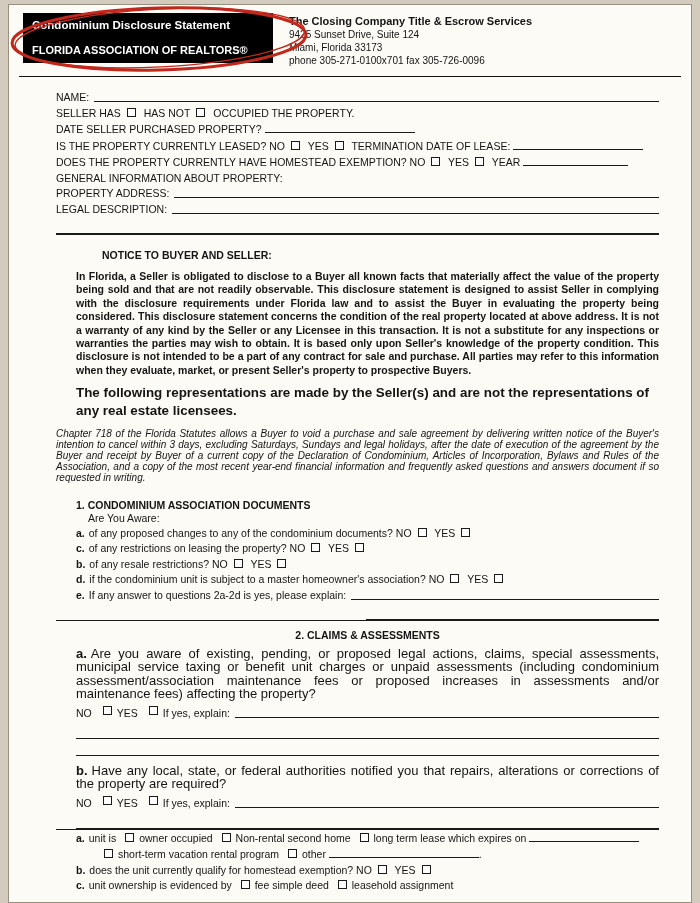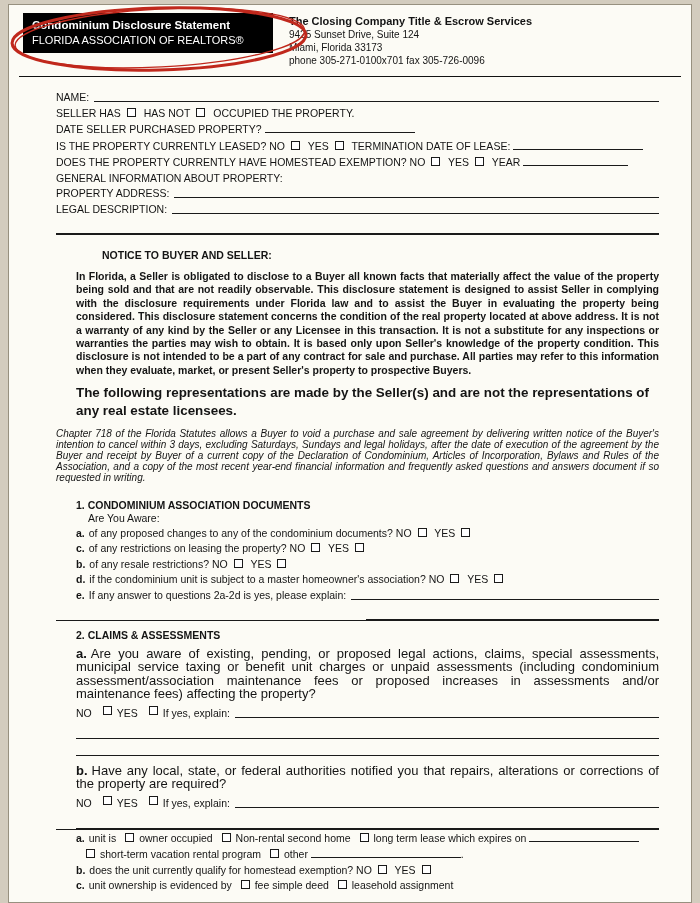--- a/index.html
+++ b/index.html
@@ -6,21 +6,21 @@
   html,body { width:700px; }
   body { background:#d3ccbe; font-family:"Liberation Sans", sans-serif; color:#141414; }
   .canvas { width:700px; min-height:903px; padding:4px 8px 18px 8px; }
   .page { background:#fcfbf5; border:1px solid #97907f; min-height:879px; padding:8px 10px 8px 10px; position:relative; }
 
   
   .hdr { display:flex; align-items:flex-start; margin-left:4px; }
   .title-wrap { position:relative; }
   .title-box { background:#000; color:#fff; padding:5px 9px 6px 9px; width:250px; }
   .title-1 { font-weight:bold; font-size:11.5px; line-height:14px; }
-  .title-2 { font-weight:normal; font-size:11px; line-height:14px; margin-top:1px; }
+  .title-2 { font-weight:bold; font-size:11px; line-height:14px; margin-top:11px; }
   .red-oval { position:absolute; left:-16px; top:-9px; pointer-events:none; }
   .company { margin-left:16px; padding-top:1px; }
   .company .c-name { font-weight:bold; font-size:11px; line-height:14px; }
   .company .c-line { font-size:10px; line-height:13px; }
 
   hr.sep { border:none; border-top:1px solid #1a1a1a; margin:0; }
   hr.thick { border-top:1.6px solid #111; margin-top:9px; }
 
   .body-ct { margin:0 22px 0 37px; }
 
@@ -161,21 +161,21 @@
         <div class="frow">
           <span class="ltr">e.</span>
           <span>If any answer to questions 2a-2d is yes, please explain:</span>
           <span class="line grow"></span>
         </div>
         <div class="fullline e-extra"></div>
       </div>
 
       <hr class="sep gap12">
 
-      <div class="q-h" style="margin-top:8px;">2. CLAIMS &amp; ASSESSMENTS</div>
+      <div class="q-h" style="margin-top:8px;text-align:center;">2. CLAIMS &amp; ASSESSMENTS</div>
       <div class="q-para">
         <span class="ltr">a.</span><span>Are you aware of existing, pending, or proposed legal actions, claims, special assessments, municipal service taxing or benefit unit charges or unpaid assessments (including condominium assessment/association maintenance fees or proposed increases in assessments and/or maintenance fees) affecting the property?</span>
       </div>
       <div class="frow indent gap6">
         <span>NO</span>
           <span class="cb"></span>
         <span>YES</span>
           <span class="cb"></span>
         <span>If yes, explain:</span>
         <span class="line grow"></span>
@@ -201,21 +201,21 @@
 
       <hr class="sep gap14">
 
       <div class="irow indent">
         <span class="ltr">a.</span><span>unit is</span>
         <span class="cb"></span><span>owner occupied</span>
         <span class="cb"></span><span>Non-rental second home</span>
         <span class="cb"></span><span>long term lease which expires on</span>
         <span class="line w110"></span>
       </div>
-      <div class="irow" style="margin-left:30px;">
+      <div class="irow" style="margin-left:48px;">
         <span class="cb" style="margin-left:0;"></span><span>short-term vacation rental program</span>
         <span class="cb"></span><span>other</span>
         <span class="line w150"></span><span>.</span>
       </div>
       <div class="irow indent">
         <span class="ltr">b.</span><span>does the unit currently qualify for homestead exemption?</span>
         <span>NO</span><span class="cb"></span>
         <span>YES</span><span class="cb"></span>
       </div>
       <div class="irow indent">

